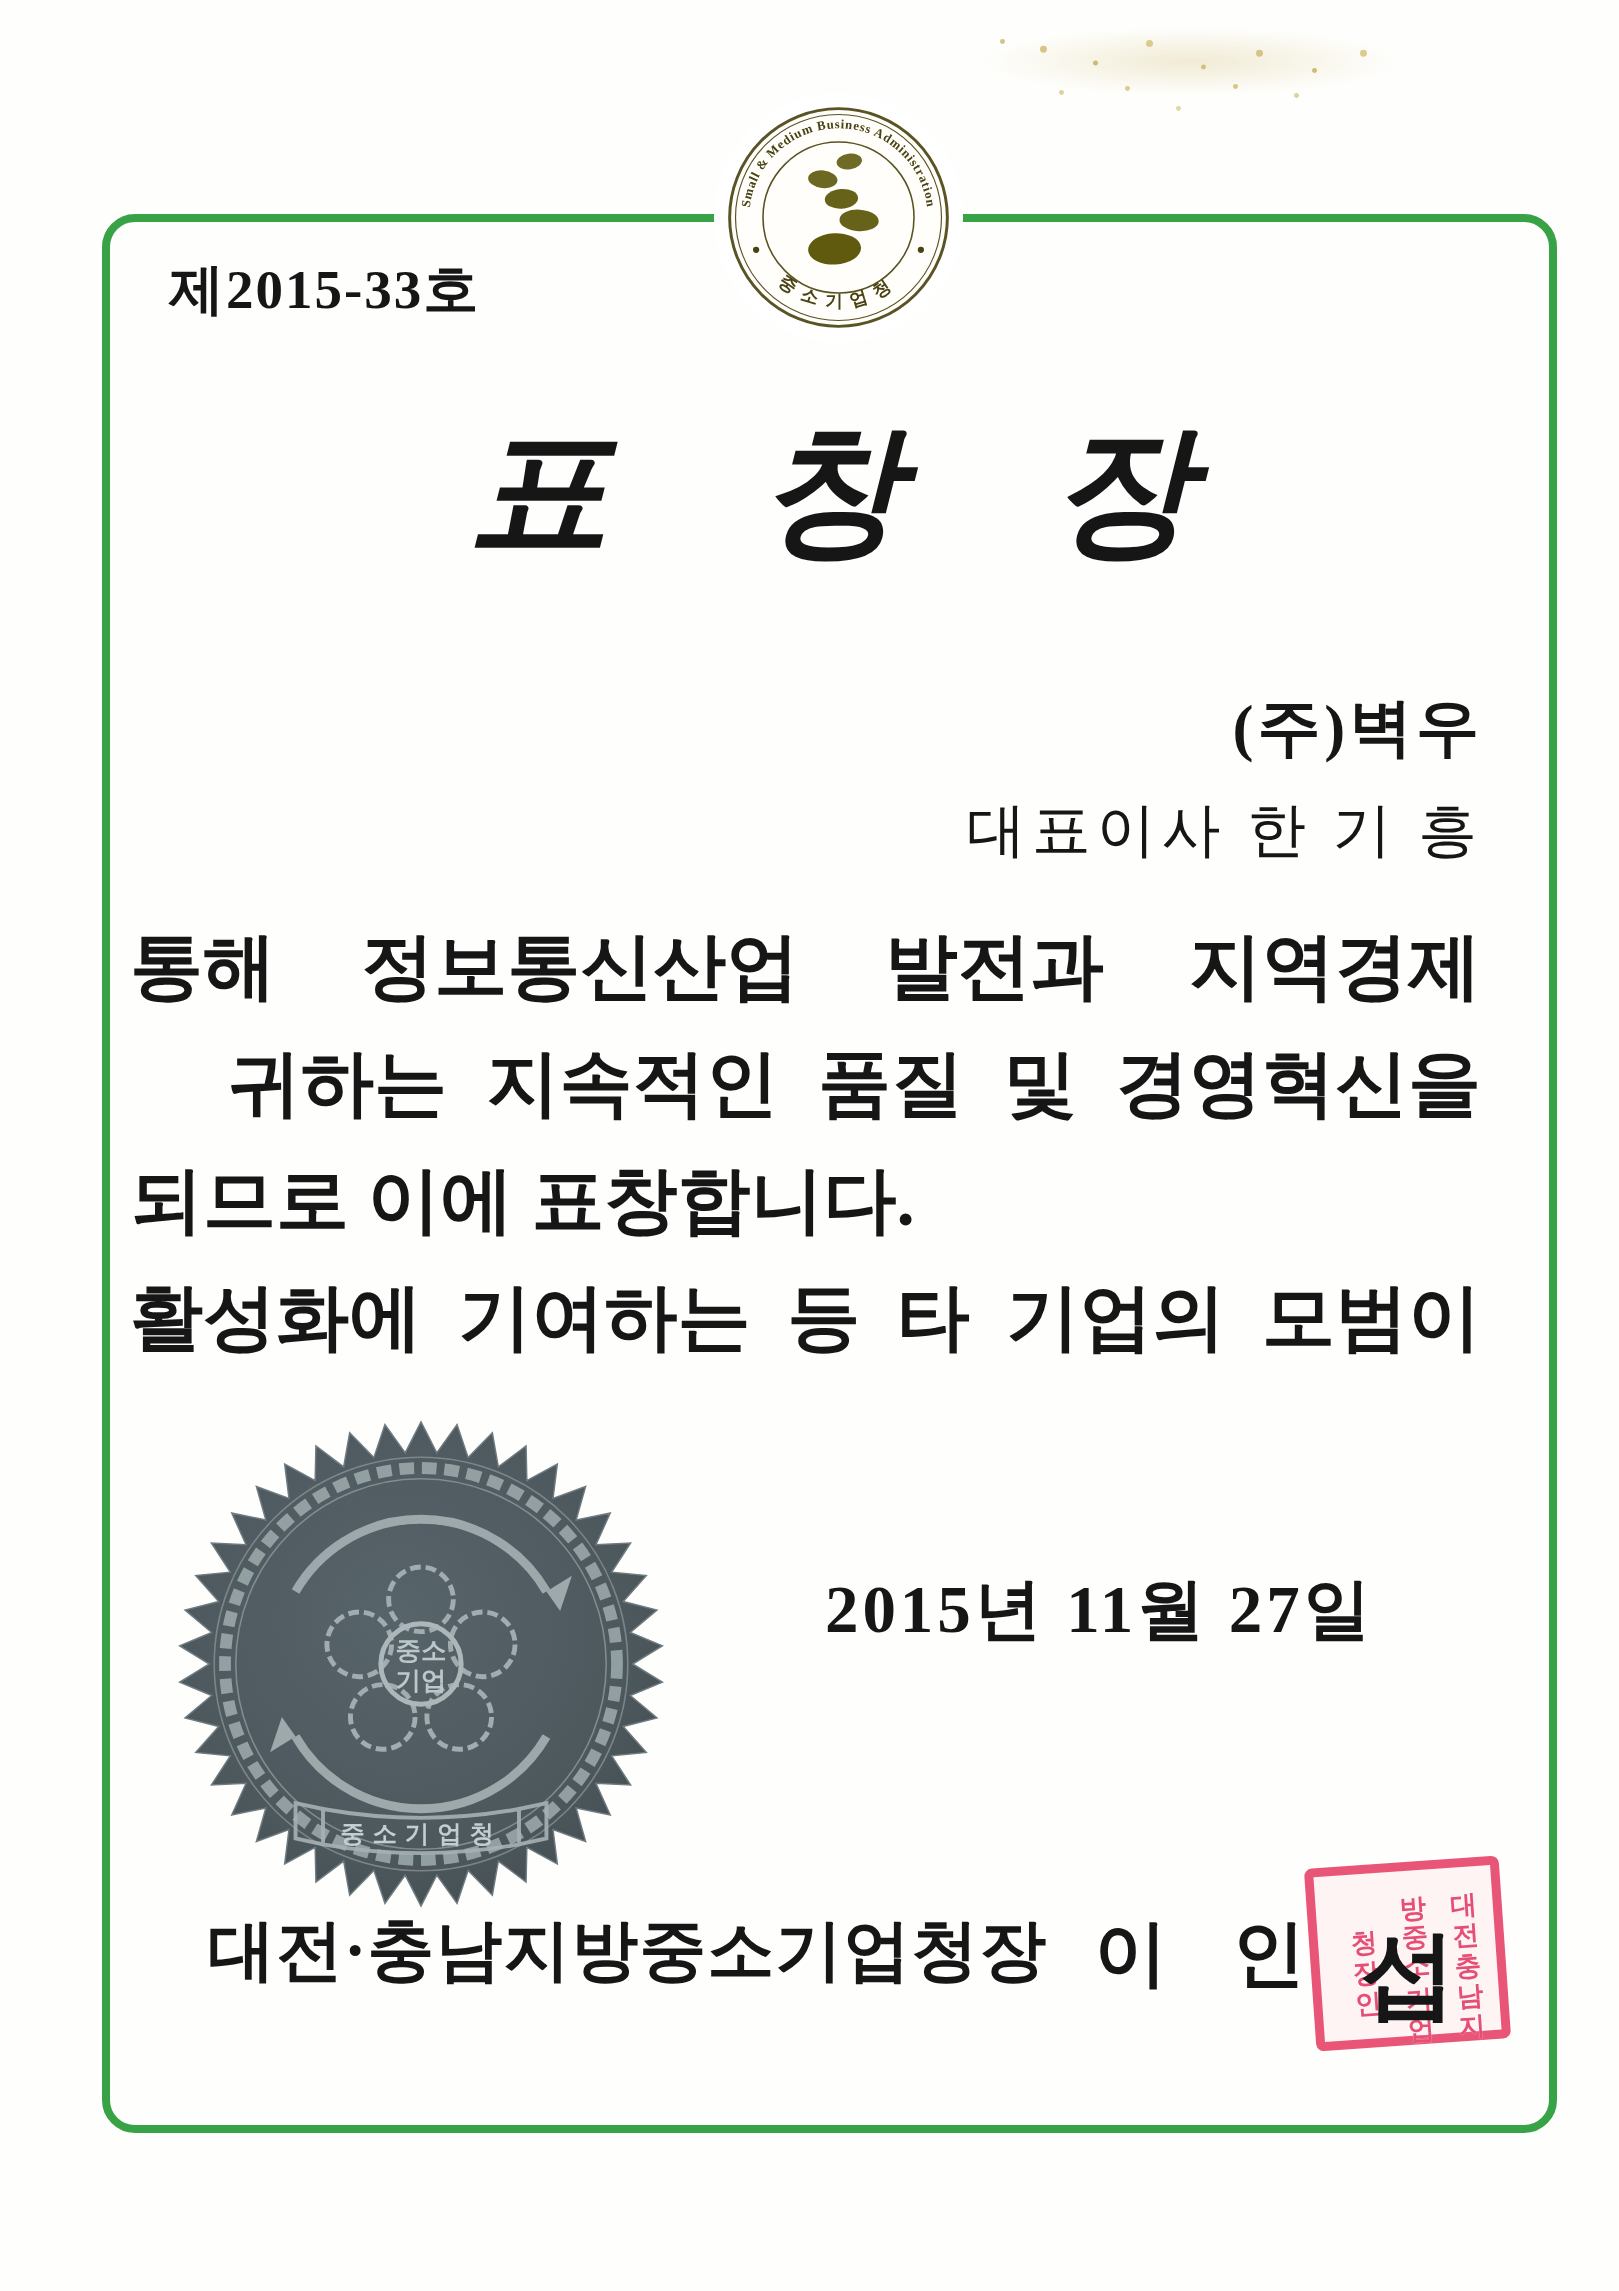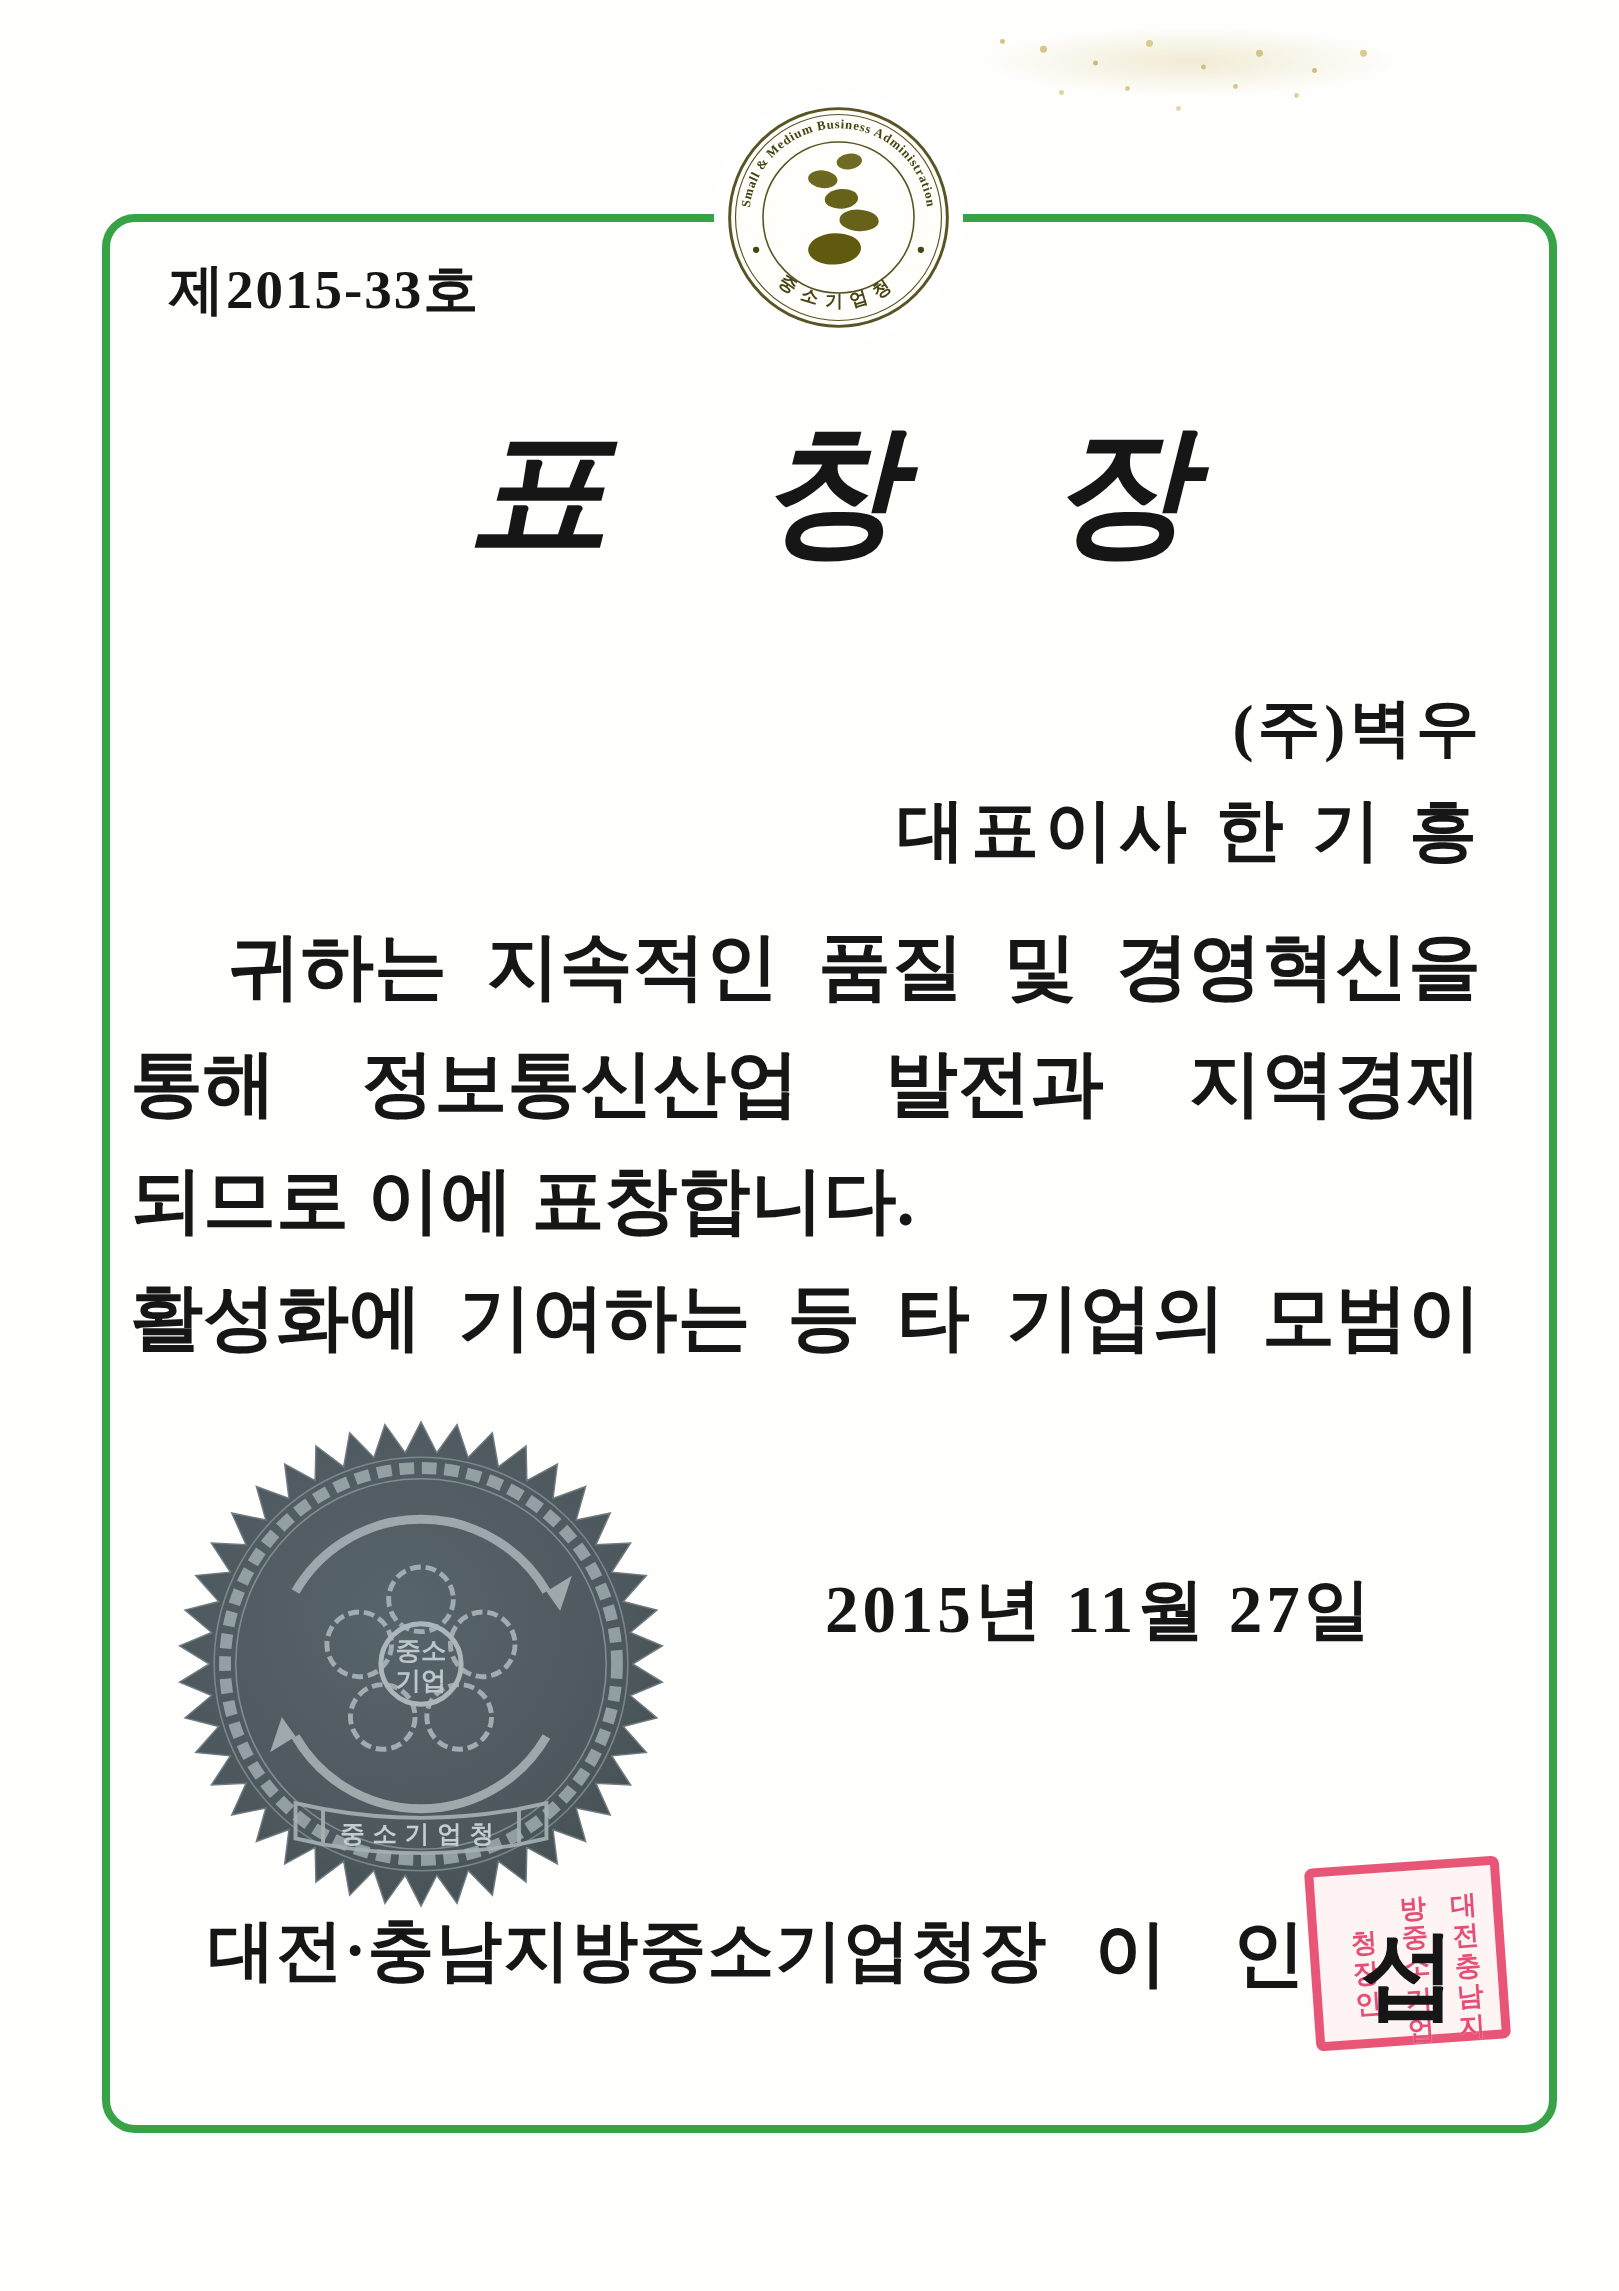--- a/index.html
+++ b/index.html
@@ -43,21 +43,21 @@
     font-size:142px;font-weight:bold;
     letter-spacing:149px;text-indent:149px; 
     white-space:nowrap;
     font-style:italic;
   }
   .recipient{
     position:absolute;right:136px;top:677px;
     text-align:right;line-height:102px;
   }
   .recipient .company{font-size:63px;font-weight:bold;letter-spacing:3.9px;}
-  .recipient .name-line{font-size:68px;font-weight:bold;letter-spacing:5.9px;text-align:right;}
+  .recipient .name-line{font-size:59px;font-weight:normal;letter-spacing:5.9px;text-align:right;}
   .body-text{
     position:absolute;left:130px;top:908px;width:1351px;
     font-size:73px;font-weight:bold;line-height:117px;
     word-break:keep-all;
   }
   .body-line{text-align:justify;text-align-last:justify;}
   .body-line.first{text-indent:98px;}
   .body-line.last{text-align:left;text-align-last:left;}
   .silver-seal{position:absolute;left:176px;top:1419px;width:490px;height:490px;}
   .cert-date{
@@ -130,22 +130,22 @@
   </svg>
 
   <div class="cert-title">표창장</div>
 
   <div class="recipient">
     <div class="company">(주)벽우</div>
     <div class="name-line">대표이사  한 기 흥</div>
   </div>
 
   <div class="body-text">
+    <div class="body-line">통해 정보통신산업 발전과 지역경제</div>
     <div class="body-line first">귀하는 지속적인 품질 및 경영혁신을</div>
-    <div class="body-line">통해 정보통신산업 발전과 지역경제</div>
     <div class="body-line last">되므로 이에 표창합니다.</div>
     <div class="body-line">활성화에 기여하는 등 타 기업의 모범이</div>
   </div>
 
   <svg class="silver-seal" viewBox="0 0 500 500">
     <defs>
       <radialGradient id="silgrad" cx="45%" cy="40%" r="70%">
         <stop offset="0%" stop-color="#57646a"></stop>
         <stop offset="70%" stop-color="#4d585d"></stop>
         <stop offset="100%" stop-color="#414b50"></stop>

